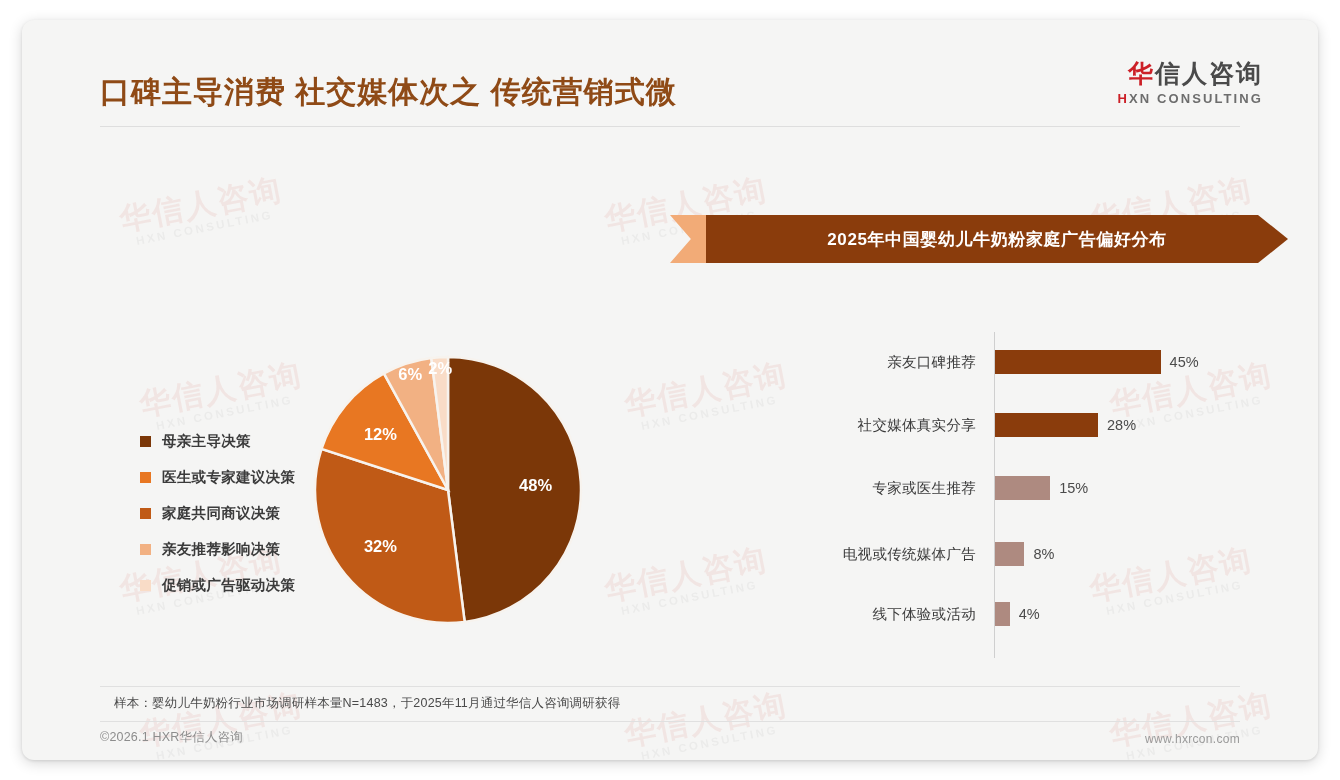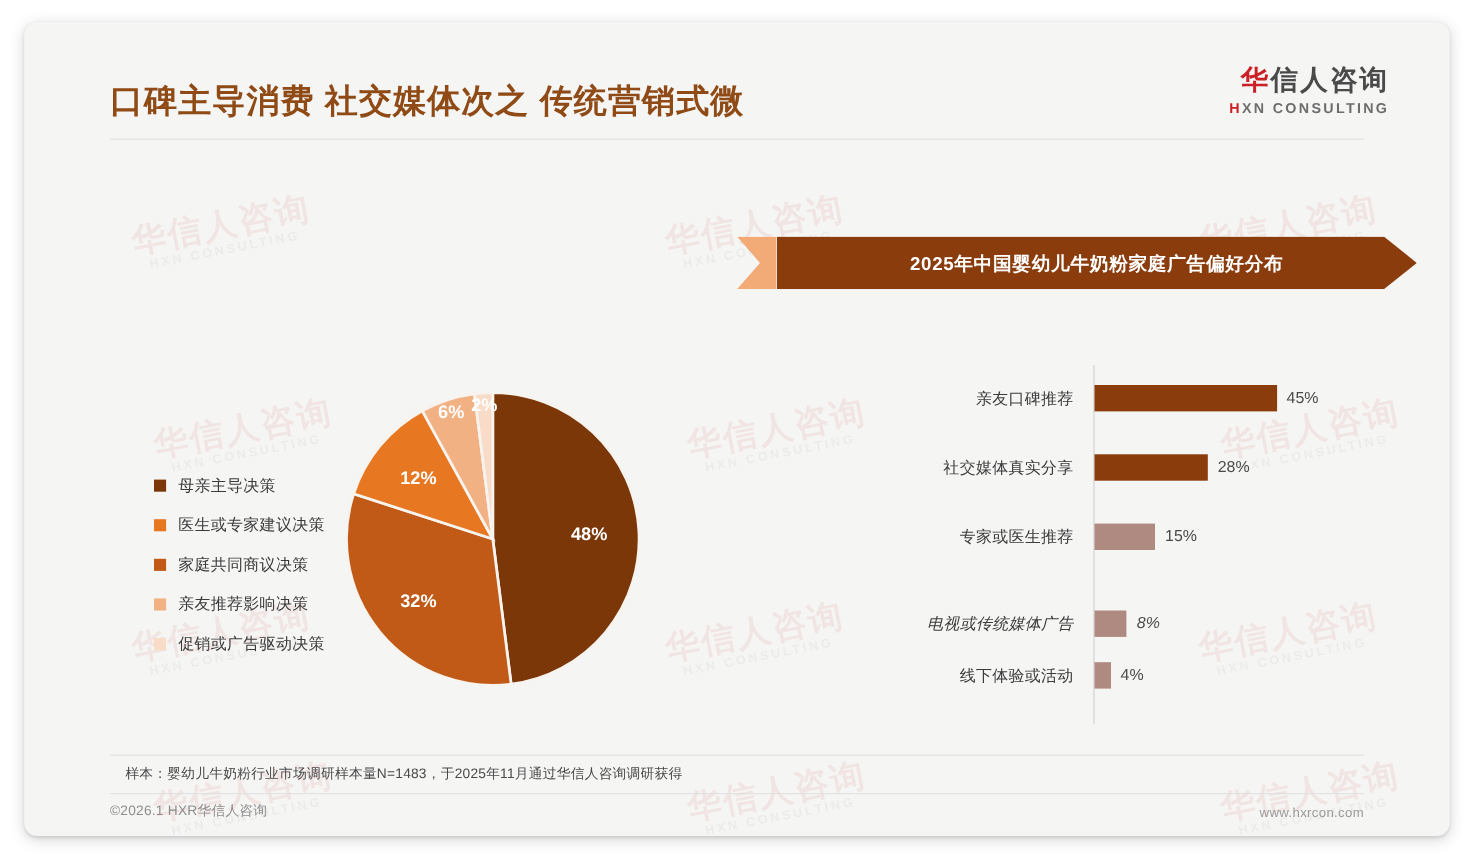--- a/index.html
+++ b/index.html
@@ -177,20 +177,21 @@
     left: 78px;
     top: 320px;
     width: 560px;
     height: 310px;
     z-index: 3;
   }
   #pie-legend {
     position: absolute;
     left: 40px;
     top: 86px;
+    font-weight: bold;
   }
   .legend-item {
     display: flex;
     align-items: center;
     height: 30px;
     margin-bottom: 6px;
   }
   .legend-swatch {
     width: 11px;
     height: 11px;
@@ -443,21 +444,21 @@
           <div class="bar-value">28%</div>
         </div>
       </div>
       <div class="bar-row" style="top: 141px;">
         <div class="bar-cat">专家或医生推荐</div>
         <div class="bar-track">
           <div class="bar-fill" style="width: 55.2px; background: rgb(174, 138, 128);"></div>
           <div class="bar-value">15%</div>
         </div>
       </div>
-      <div class="bar-row" style="top: 220px; font-style: italic;">
+      <div class="bar-row" style="top: 207px;">
         <div class="bar-cat">电视或传统媒体广告</div>
         <div class="bar-track">
           <div class="bar-fill" style="width: 29.44px; background: rgb(174, 138, 128);"></div>
           <div class="bar-value">8%</div>
         </div>
       </div>
       <div class="bar-row" style="top: 267px;">
         <div class="bar-cat">线下体验或活动</div>
         <div class="bar-track">
           <div class="bar-fill" style="width: 14.72px; background: rgb(174, 138, 128);"></div>

